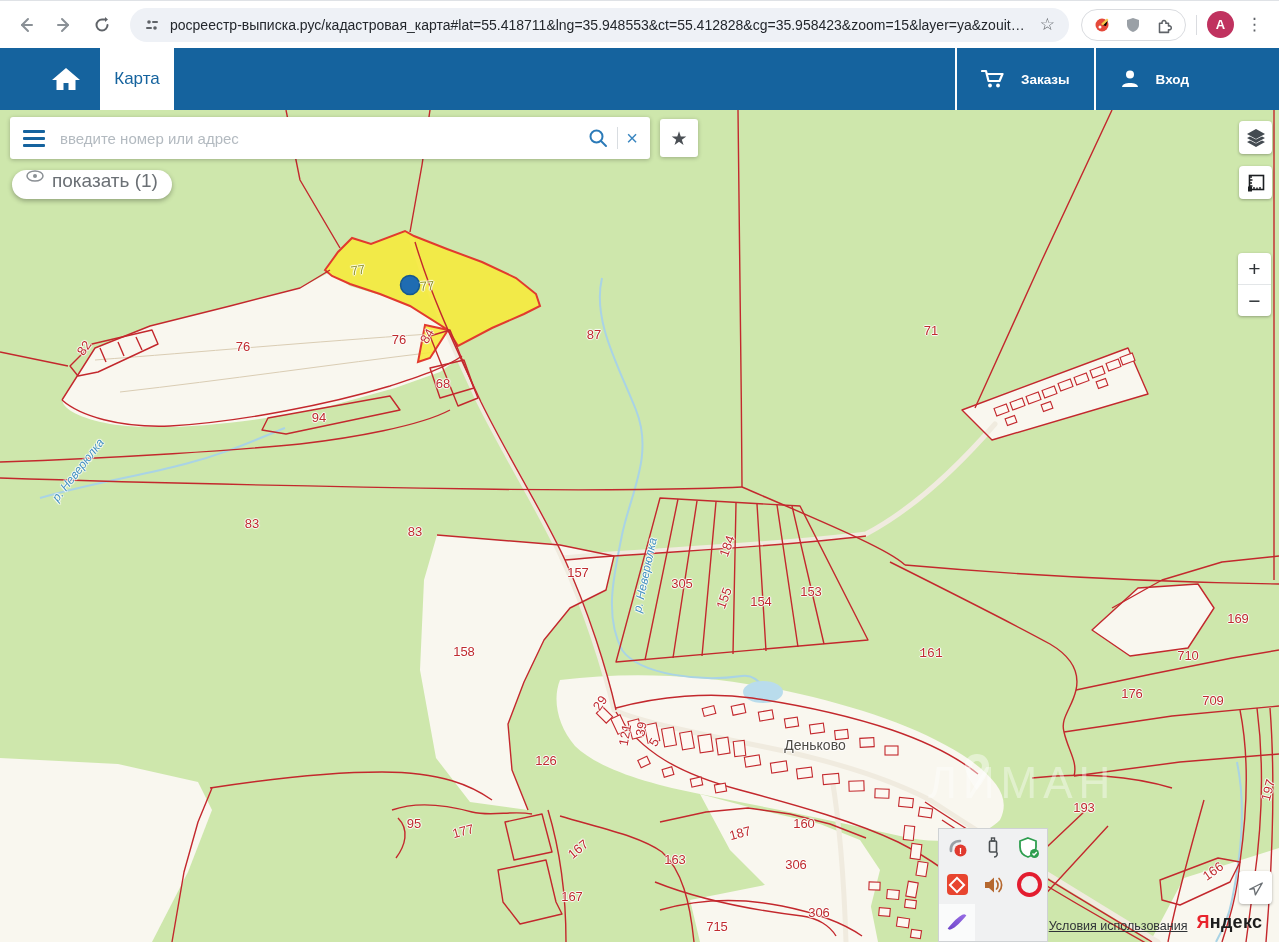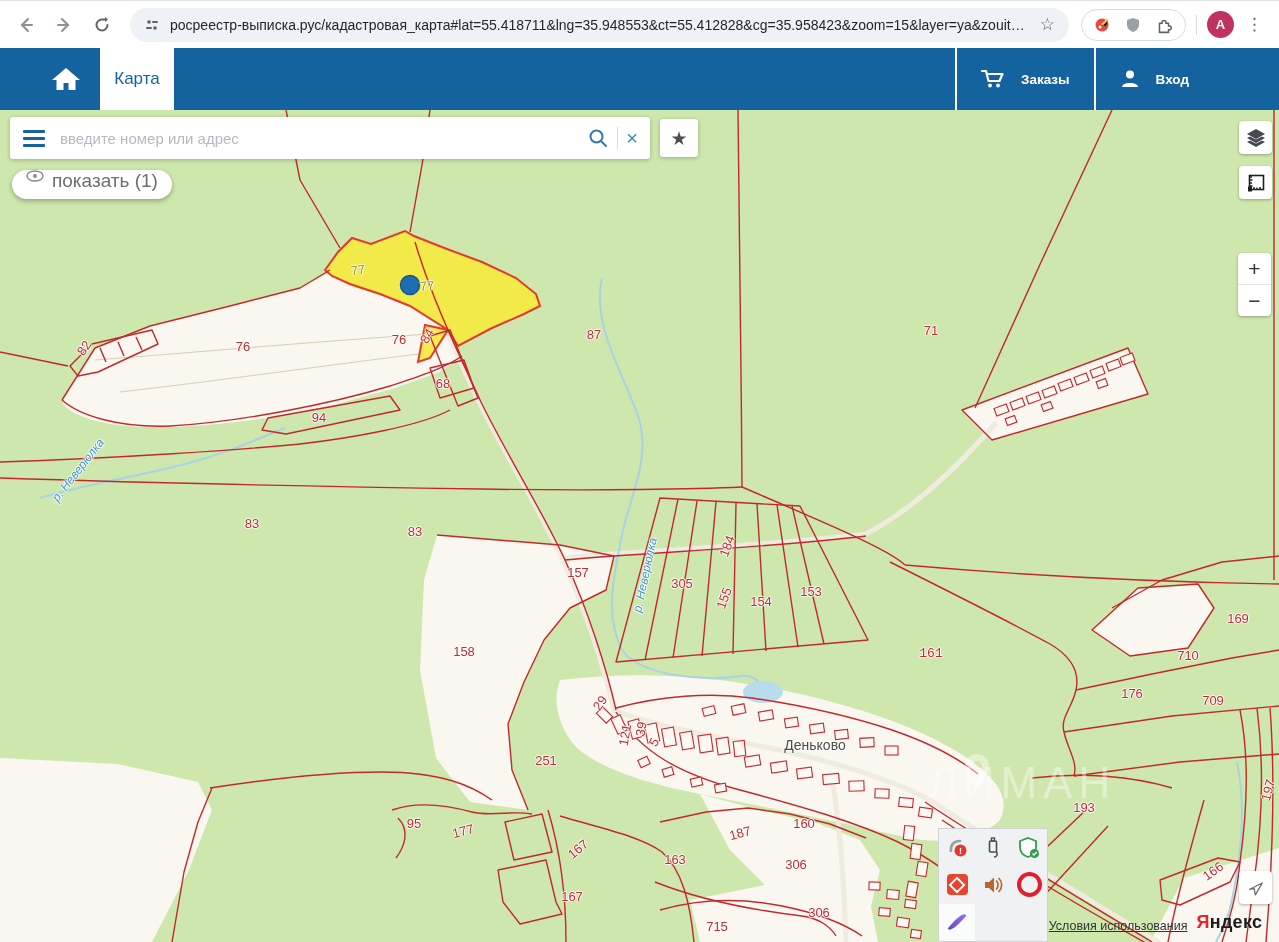--- a/index.html
+++ b/index.html
@@ -323,21 +323,21 @@
       <div class="map-label parcel" style="left: 727px; top: 436px; transform: translate(-50%, -50%) rotate(-70deg);">184</div>
       <div class="map-label parcel" style="left: 724px; top: 488px; transform: translate(-50%, -50%) rotate(-70deg);">155</div>
       <div class="map-label parcel" style="left: 761px; top: 491px; transform: translate(-50%, -50%) rotate(0deg);">154</div>
       <div class="map-label parcel" style="left: 811px; top: 481px; transform: translate(-50%, -50%) rotate(0deg);">153</div>
       <div class="map-label parcel" style="left: 931px; top: 543px; transform: translate(-50%, -50%) rotate(0deg); font-family: Liberation Mono, monospace;">161</div>
       <div class="map-label parcel" style="left: 464px; top: 541px; transform: translate(-50%, -50%) rotate(0deg);">158</div>
       <div class="map-label parcel" style="left: 1132px; top: 583px; transform: translate(-50%, -50%) rotate(0deg);">176</div>
       <div class="map-label parcel" style="left: 1188px; top: 545px; transform: translate(-50%, -50%) rotate(0deg);">710</div>
       <div class="map-label parcel" style="left: 1213px; top: 590px; transform: translate(-50%, -50%) rotate(0deg);">709</div>
       <div class="map-label parcel" style="left: 1238px; top: 508px; transform: translate(-50%, -50%) rotate(0deg);">169</div>
-      <div class="map-label parcel" style="left: 546px; top: 650px; transform: translate(-50%, -50%) rotate(0deg);">251</div>
+      <div class="map-label parcel" style="left: 546px; top: 650px; transform: translate(-50%, -50%) rotate(0deg);">126</div>
       <div class="map-label parcel" style="left: 600px; top: 593px; transform: translate(-50%, -50%) rotate(-55deg);">29</div>
       <div class="map-label parcel" style="left: 625px; top: 625px; transform: translate(-50%, -50%) rotate(-80deg);">121</div>
       <div class="map-label parcel" style="left: 641px; top: 619px; transform: translate(-50%, -50%) rotate(-80deg);">39</div>
       <div class="map-label parcel" style="left: 654px; top: 632px; transform: translate(-50%, -50%) rotate(-60deg);">5</div>
       <div class="map-label parcel" style="left: 414px; top: 713px; transform: translate(-50%, -50%) rotate(0deg);">95</div>
       <div class="map-label parcel" style="left: 463px; top: 721px; transform: translate(-50%, -50%) rotate(-15deg);">177</div>
       <div class="map-label parcel" style="left: 578px; top: 739px; transform: translate(-50%, -50%) rotate(-40deg);">167</div>
       <div class="map-label parcel" style="left: 572px; top: 786px; transform: translate(-50%, -50%) rotate(0deg);">167</div>
       <div class="map-label parcel" style="left: 675px; top: 749px; transform: translate(-50%, -50%) rotate(0deg);">163</div>
       <div class="map-label parcel" style="left: 740px; top: 723px; transform: translate(-50%, -50%) rotate(-15deg);">187</div>

